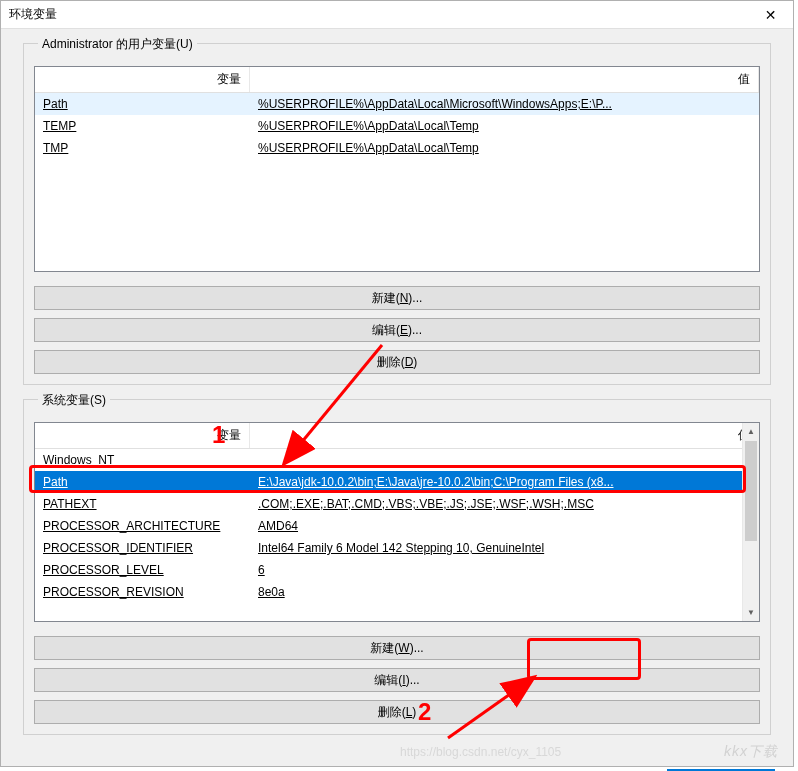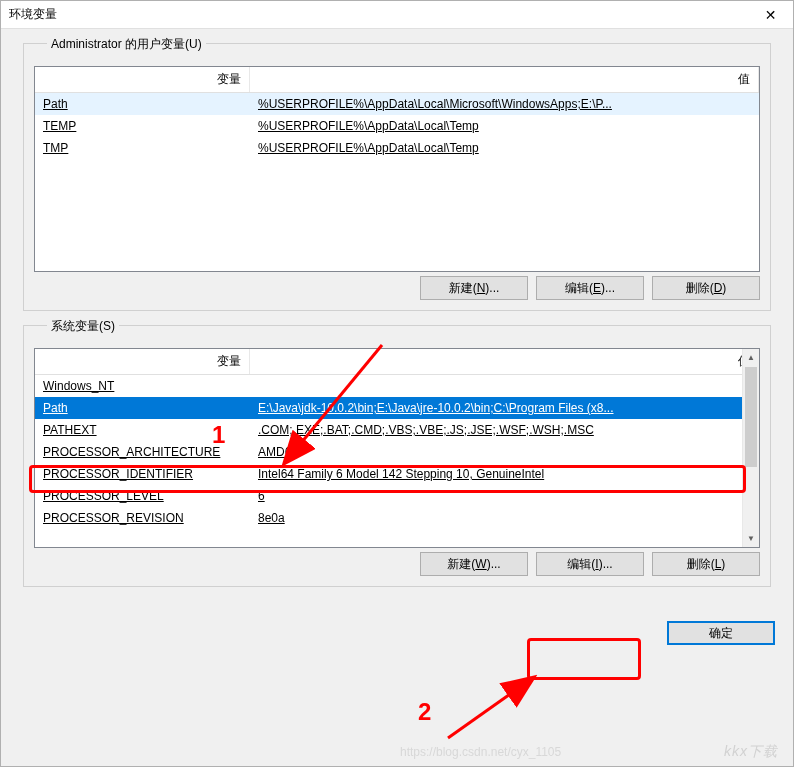--- a/index.html
+++ b/index.html
@@ -43,21 +43,21 @@
     .groupbox {
       border: 1px solid #d0d0d0;
       position: relative;
       padding: 22px 10px 10px 10px;
       margin-bottom: 14px;
       background: #f0f0f0;
     }
     .groupbox-legend {
       position: absolute;
       top: -8px;
-      left: 23px;
+      left: 14px;
       background: #f0f0f0;
       padding: 0 4px;
       font-size: 12px;
     }
     .listview {
       border: 1px solid #828790;
       background: #fff;
       overflow: hidden;
       position: relative;
     }
@@ -89,21 +89,22 @@
       padding: 1px 8px;
       white-space: nowrap;
       overflow: hidden;
       text-overflow: ellipsis;
       text-decoration: underline;
     }
     .btn-row {
       display: flex;
       justify-content: flex-end;
       gap: 8px;
-      margin-top: 4px;
+      margin-top: 14px;
+      flex-direction: column;
     }
     .btn {
       min-width: 108px;
       height: 24px;
       border: 1px solid #adadad;
       background: #e1e1e1;
       font-size: 12px;
       padding: 0 10px;
       cursor: pointer;
       font-family: inherit;

